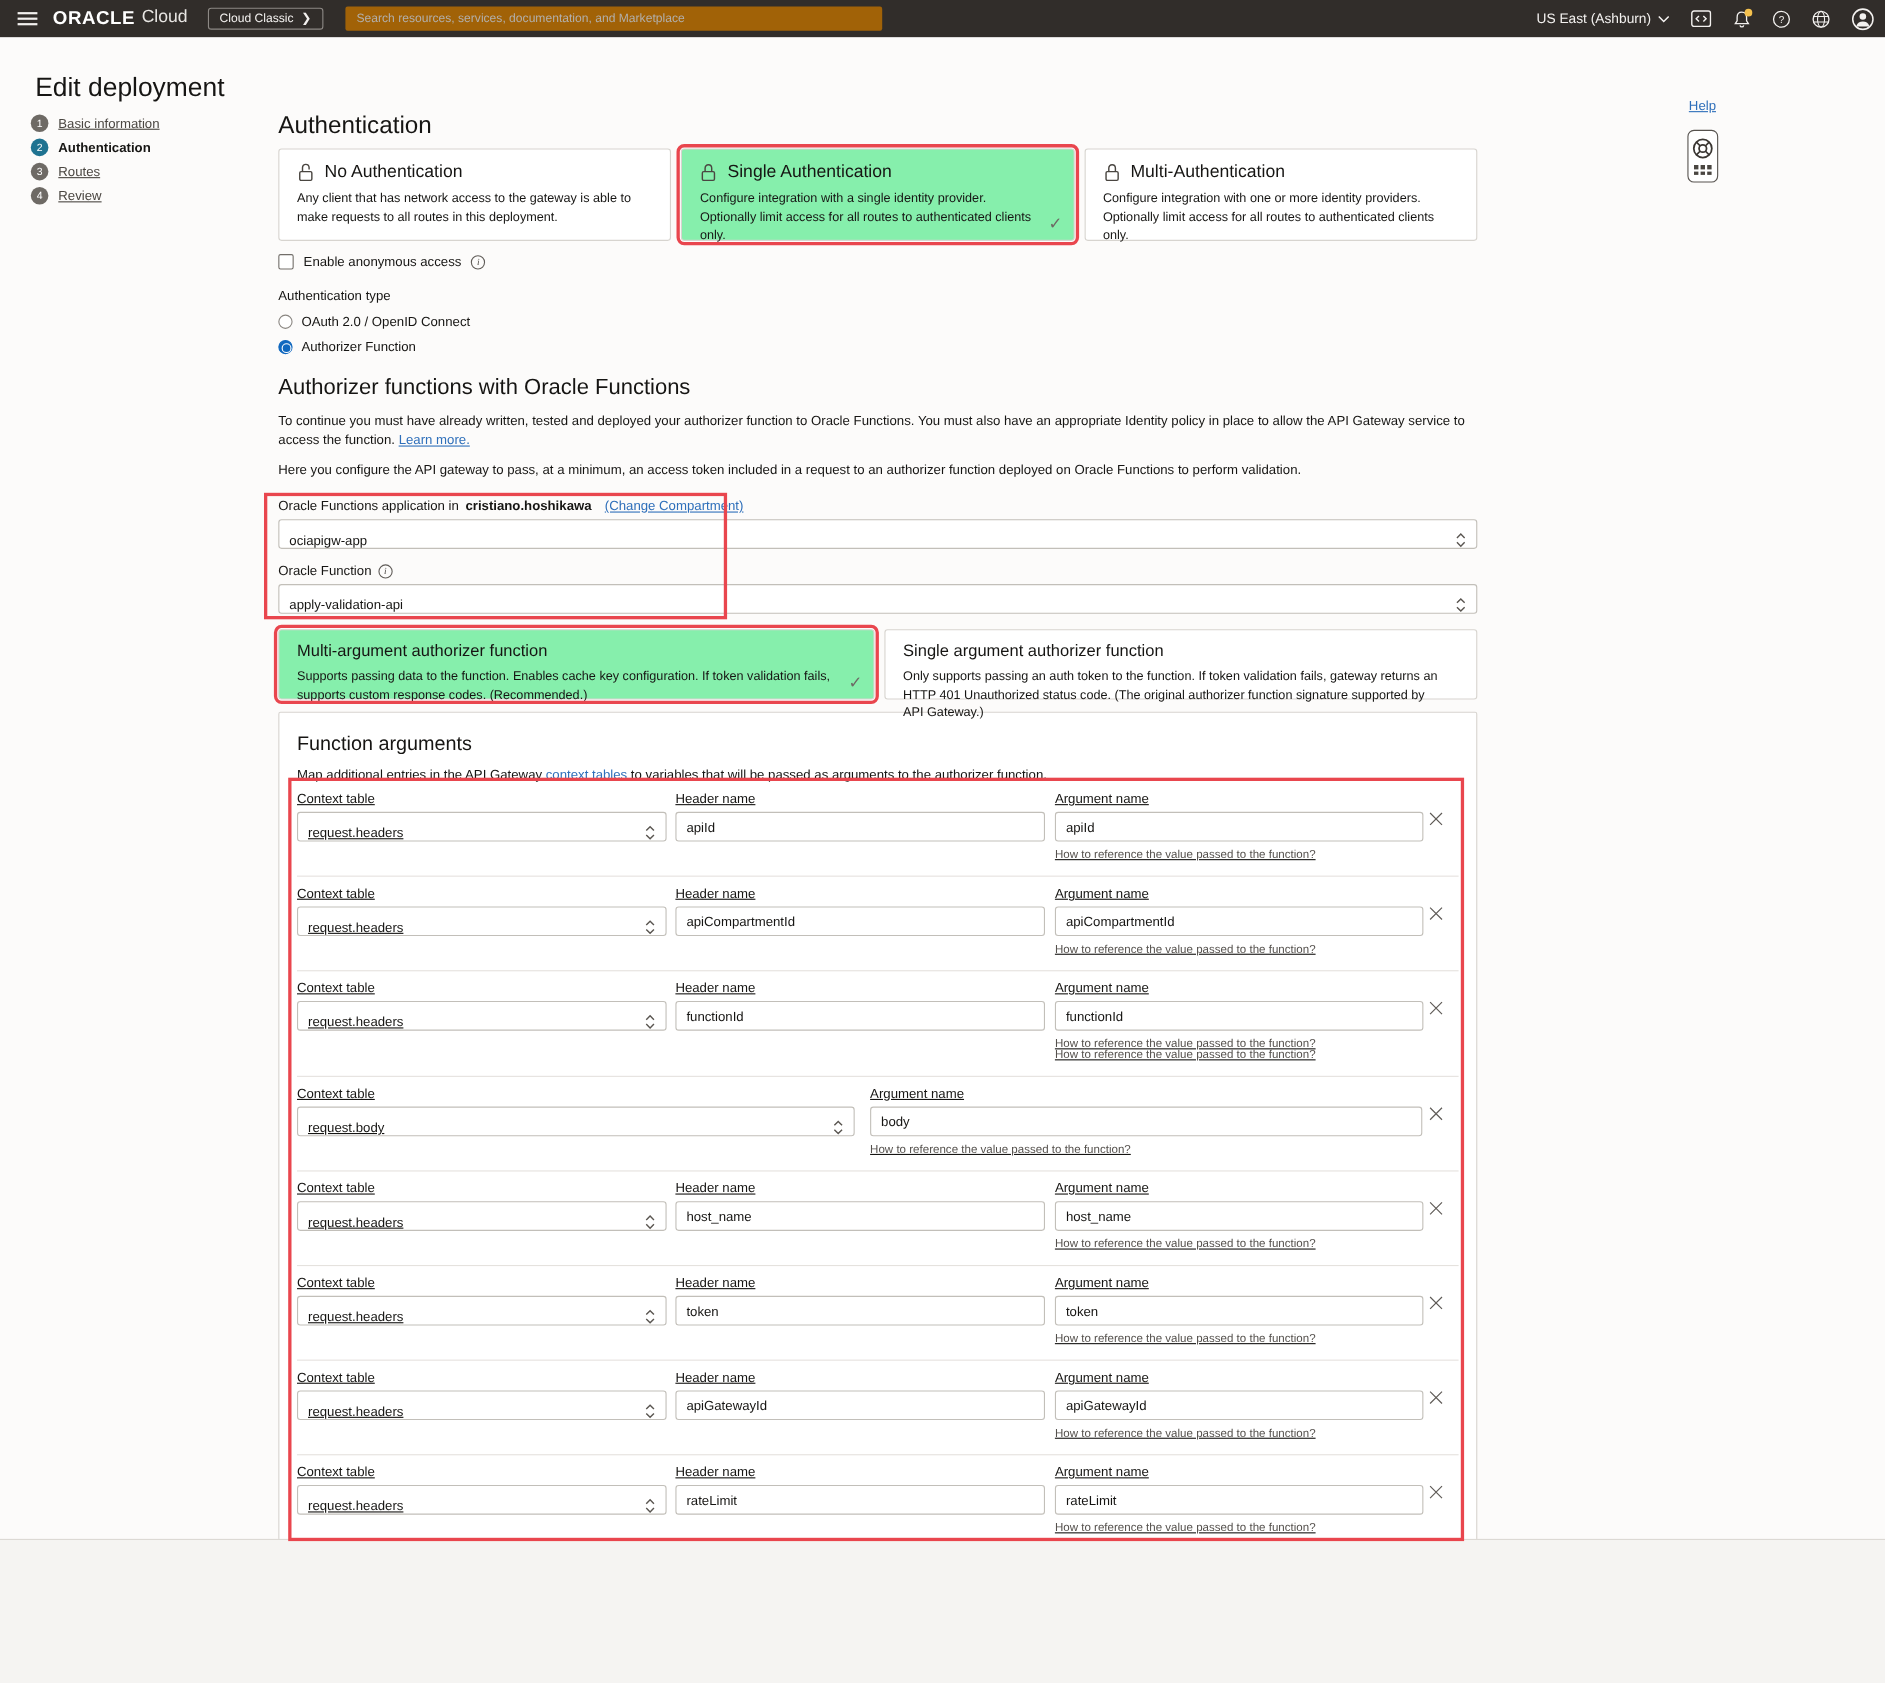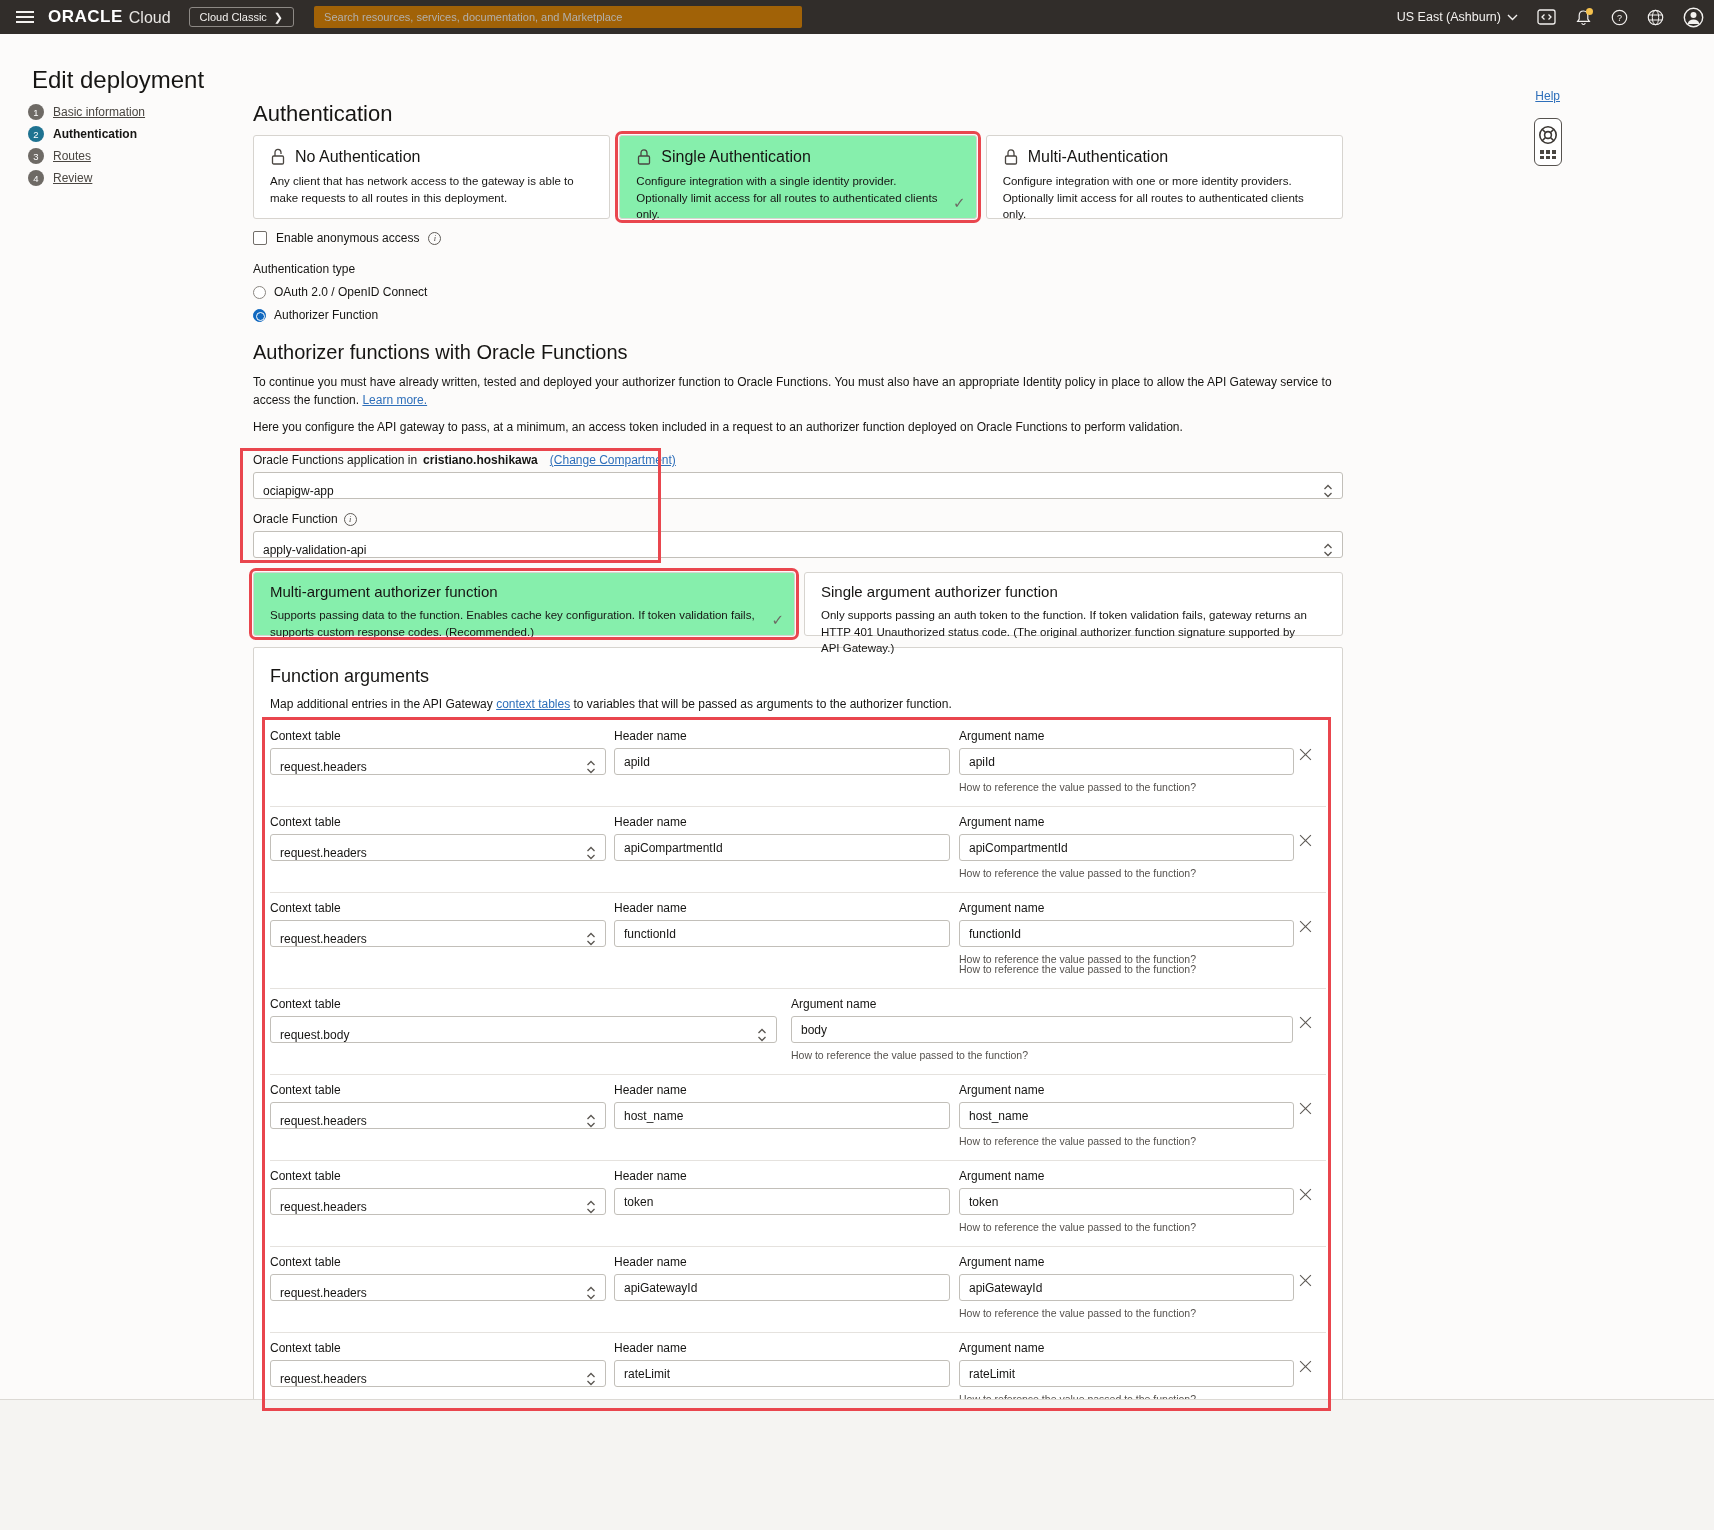--- a/index.html
+++ b/index.html
@@ -14,21 +14,21 @@
     background:#fcfbfa; overflow:hidden;
   }
 
   
   .topbar {
     height:34px; background:#312d2a; display:flex; align-items:center;
     padding:0 10px; color:#fff;
   }
   .hamburger { width:18px; height:12px; display:flex; flex-direction:column; justify-content:space-between; margin:0 14px 0 6px; cursor:pointer; }
   .hamburger span { display:block; height:2px; background:#f3f1ef; }
-  .brand { display:flex; align-items:flex-end; gap:6px; white-space:nowrap; }
+  .brand { display:flex; align-items:flex-start; gap:6px; white-space:nowrap; }
   .brand .oracle { font-weight:700; font-size:17px; letter-spacing:.5px; color:#fff; }
   .brand .cloud  { font-weight:300; font-size:16px; color:#e8e6e3; }
   .classic-pill {
     margin-left:18px; border:1px solid #8d8985; border-radius:3px;
     padding:3px 10px; font-size:11px; color:#f3f1ef; display:flex; align-items:center; gap:7px; cursor:pointer;
   }
   .classic-pill .chev { font-size:11px; line-height:1; }
   .topbar input.search {
     margin-left:20px; width:488px; height:22px; border:none; border-radius:2px;
     background:#a16207; color:#d8d5d1; font-size:11px; padding:0 10px; outline:none;
@@ -120,21 +120,21 @@
   }
   .annot-sel {
     position:absolute; left:-13px; top:-5px; width:421px; height:calc(100% + 10px);
     border:3px solid #e9464e; pointer-events:none; z-index:3;
   }
 
   
   .fa-panel { margin-top:11px; background:#fff; border:1px solid #d7d4cf; border-radius:2px; padding:18px 16px 14px; }
   .fa-title { font-size:18px; font-weight:500; margin:0; }
   .fa-desc { font-size:12px; margin-top:10px; }
-  .args-rows { margin-top:10px; position:relative; }
+  .args-rows { position:relative;text-decoration:underline; }
   .annot-rows { position:absolute; left:-8px; right:-5px; top:-4px; bottom:-6px; border:3px solid #e9464e; pointer-events:none; z-index:3; }
   .arg-row { position:relative; padding-top:8px; }
   .arg-cols { display:flex; }
   .col-context { width:336px; }
   .col-header { width:336px; margin-left:8px; }
   .col-arg { width:335px; margin-left:9px; }
   .arg-row.wide .col-context { width:507px; }
   .arg-row.wide .col-arg { width:502px; margin-left:14px; }
   .helper { font-size:10.5px; color:#55514d; margin-top:6px; cursor:pointer; }
   .helper-dup { margin-top:-2px; }

